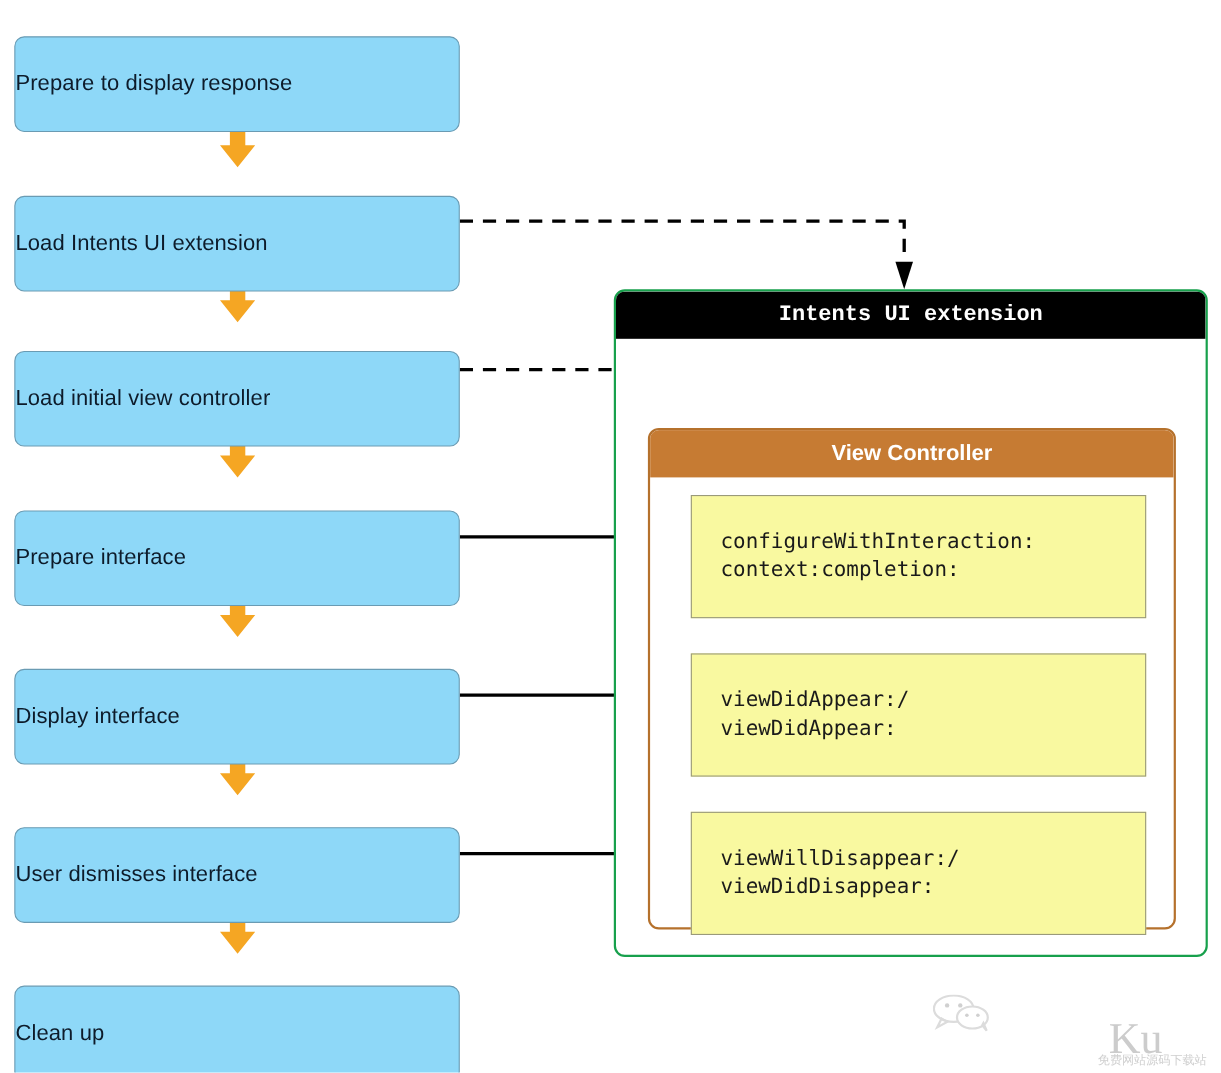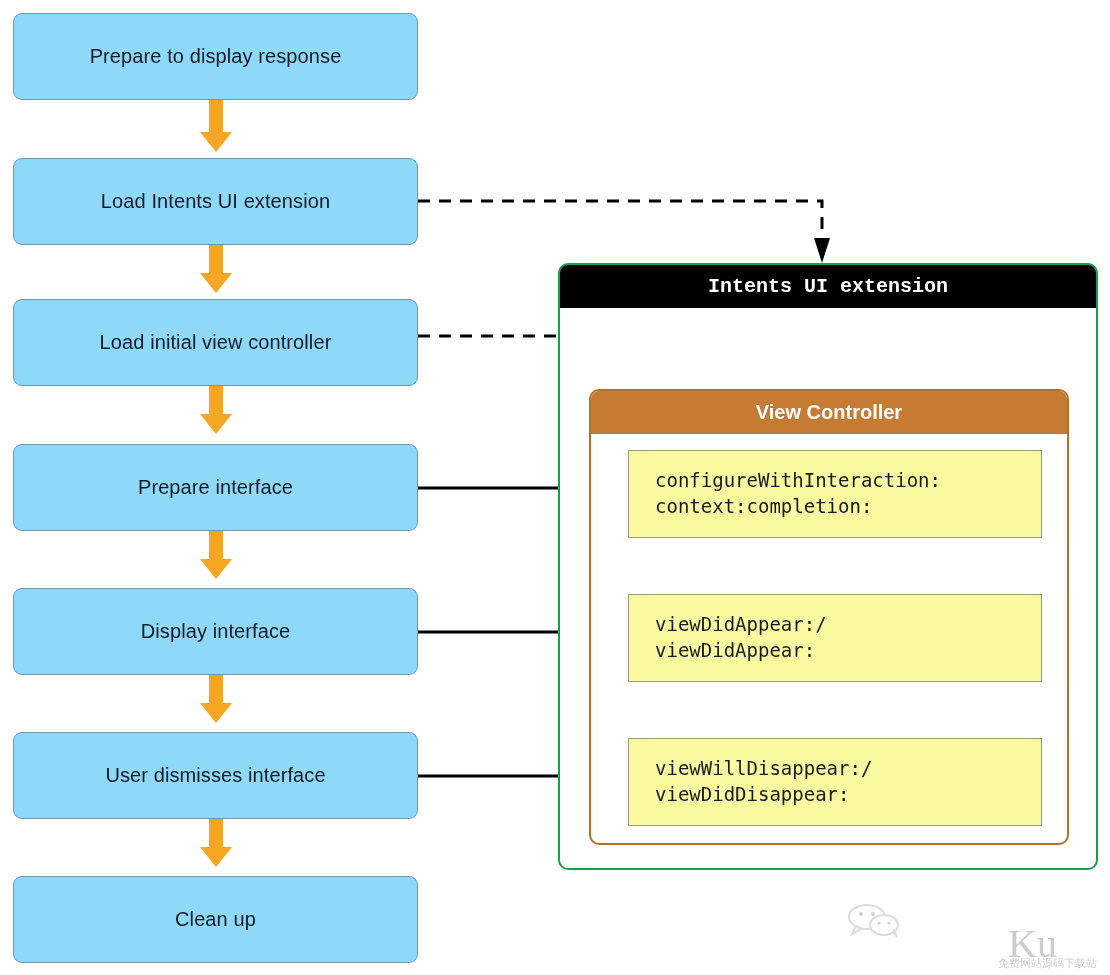--- a/index.html
+++ b/index.html
@@ -27,25 +27,26 @@
     position: absolute;
     left: 13px;
     width: 405px;
     height: 87px;
     box-sizing: border-box;
     background: #8ed8f8;
     border: 1px solid #6a9bb3;
     border-radius: 9px;
     display: flex;
     align-items: center;
-    justify-content: center;
+    justify-content: flex-start;
     color: #0d1b2a;
     font-size: 20px;
     font-family: "Liberation Sans", sans-serif;
     letter-spacing: 0.1px;
+    margin-top: 20px;
   }
 
   
   #ext-container {
     position: absolute;
     left: 558px;
     top: 263px;
     width: 540px;
     height: 607px;
     box-sizing: border-box;
@@ -89,21 +90,21 @@
     font-size: 20px;
     font-weight: bold;
     font-family: "Liberation Sans", sans-serif;
   }
 
   
   .code-box {
     position: absolute;
     left: 628px;
     width: 414px;
-    height: 88px;
+    height: 112px;
     box-sizing: border-box;
     background: #f9f9a0;
     border: 1px solid #9a9a7a;
     display: flex;
     flex-direction: column;
     justify-content: center;
     padding-left: 26px;
     font-family: "DejaVu Sans Mono", monospace;
     font-size: 19px;
     color: #1a1a1a;

